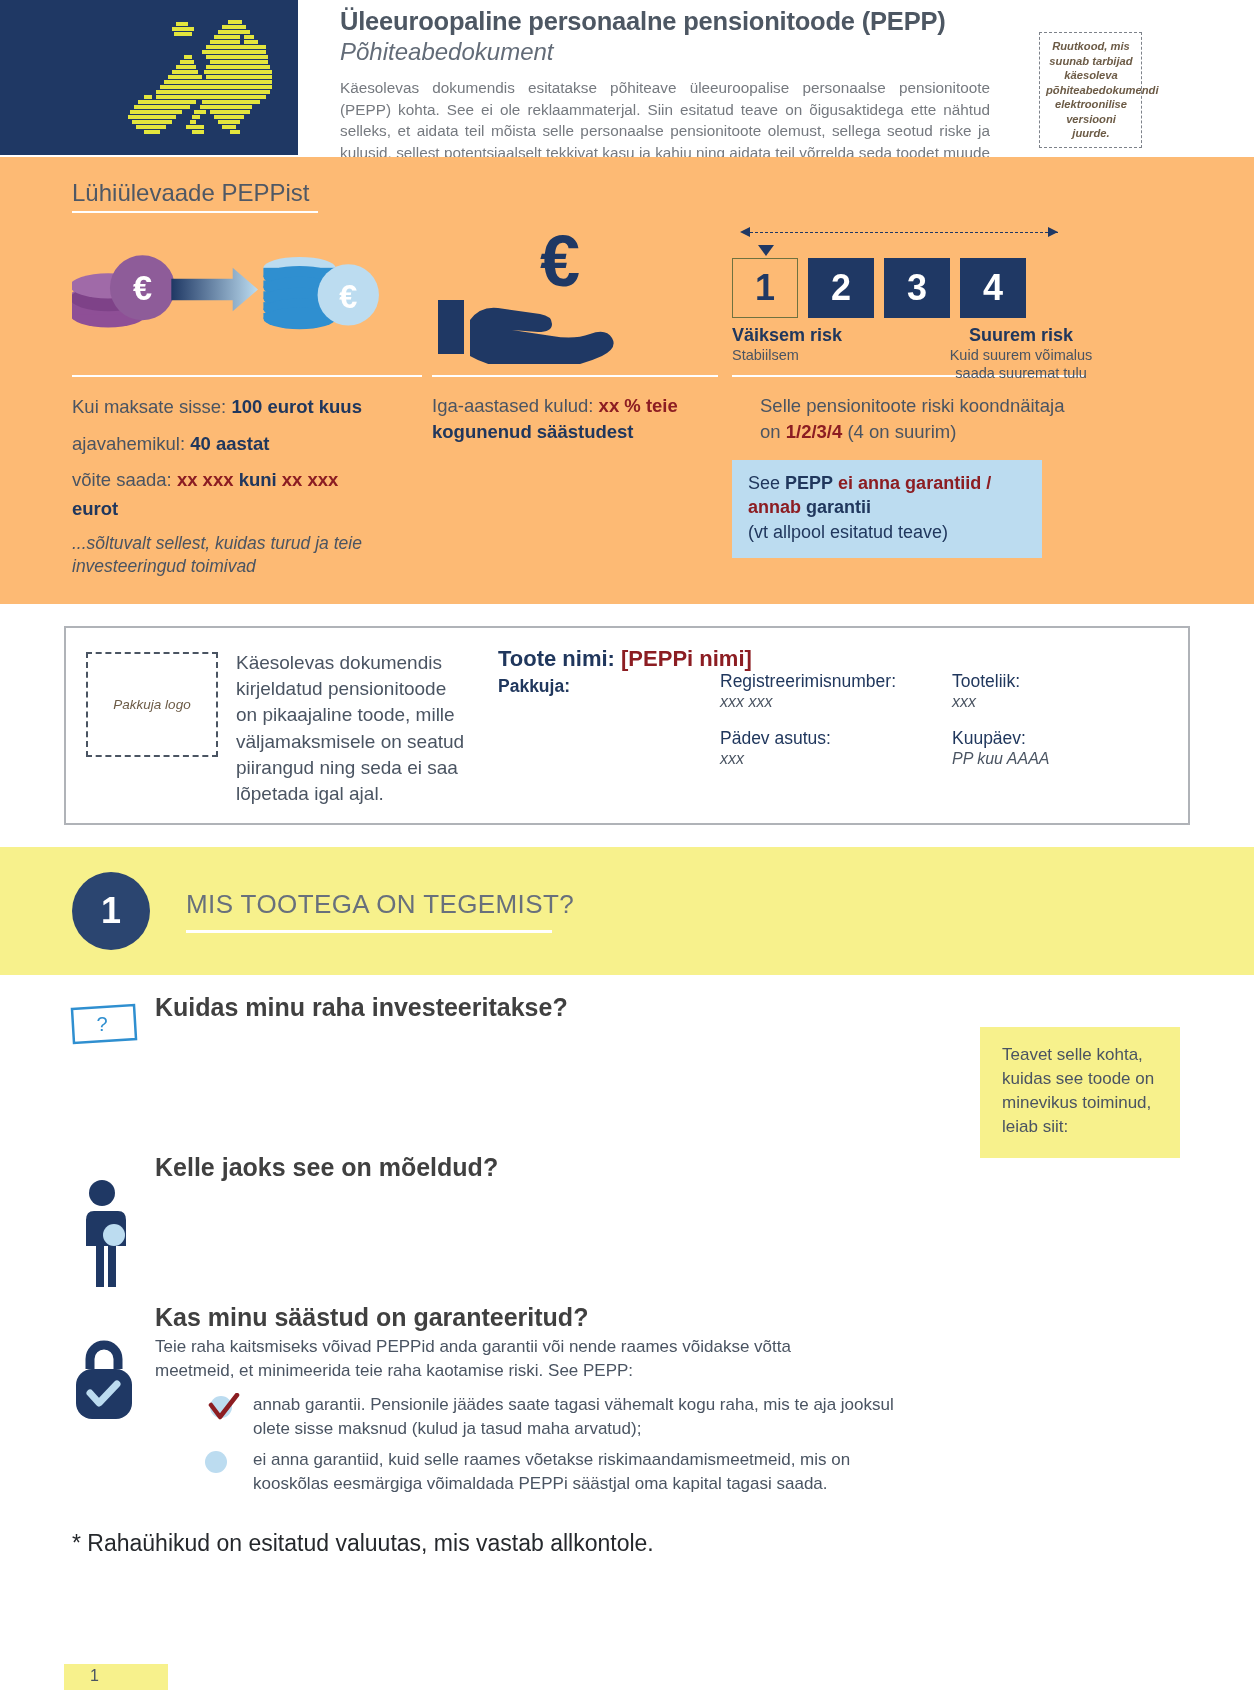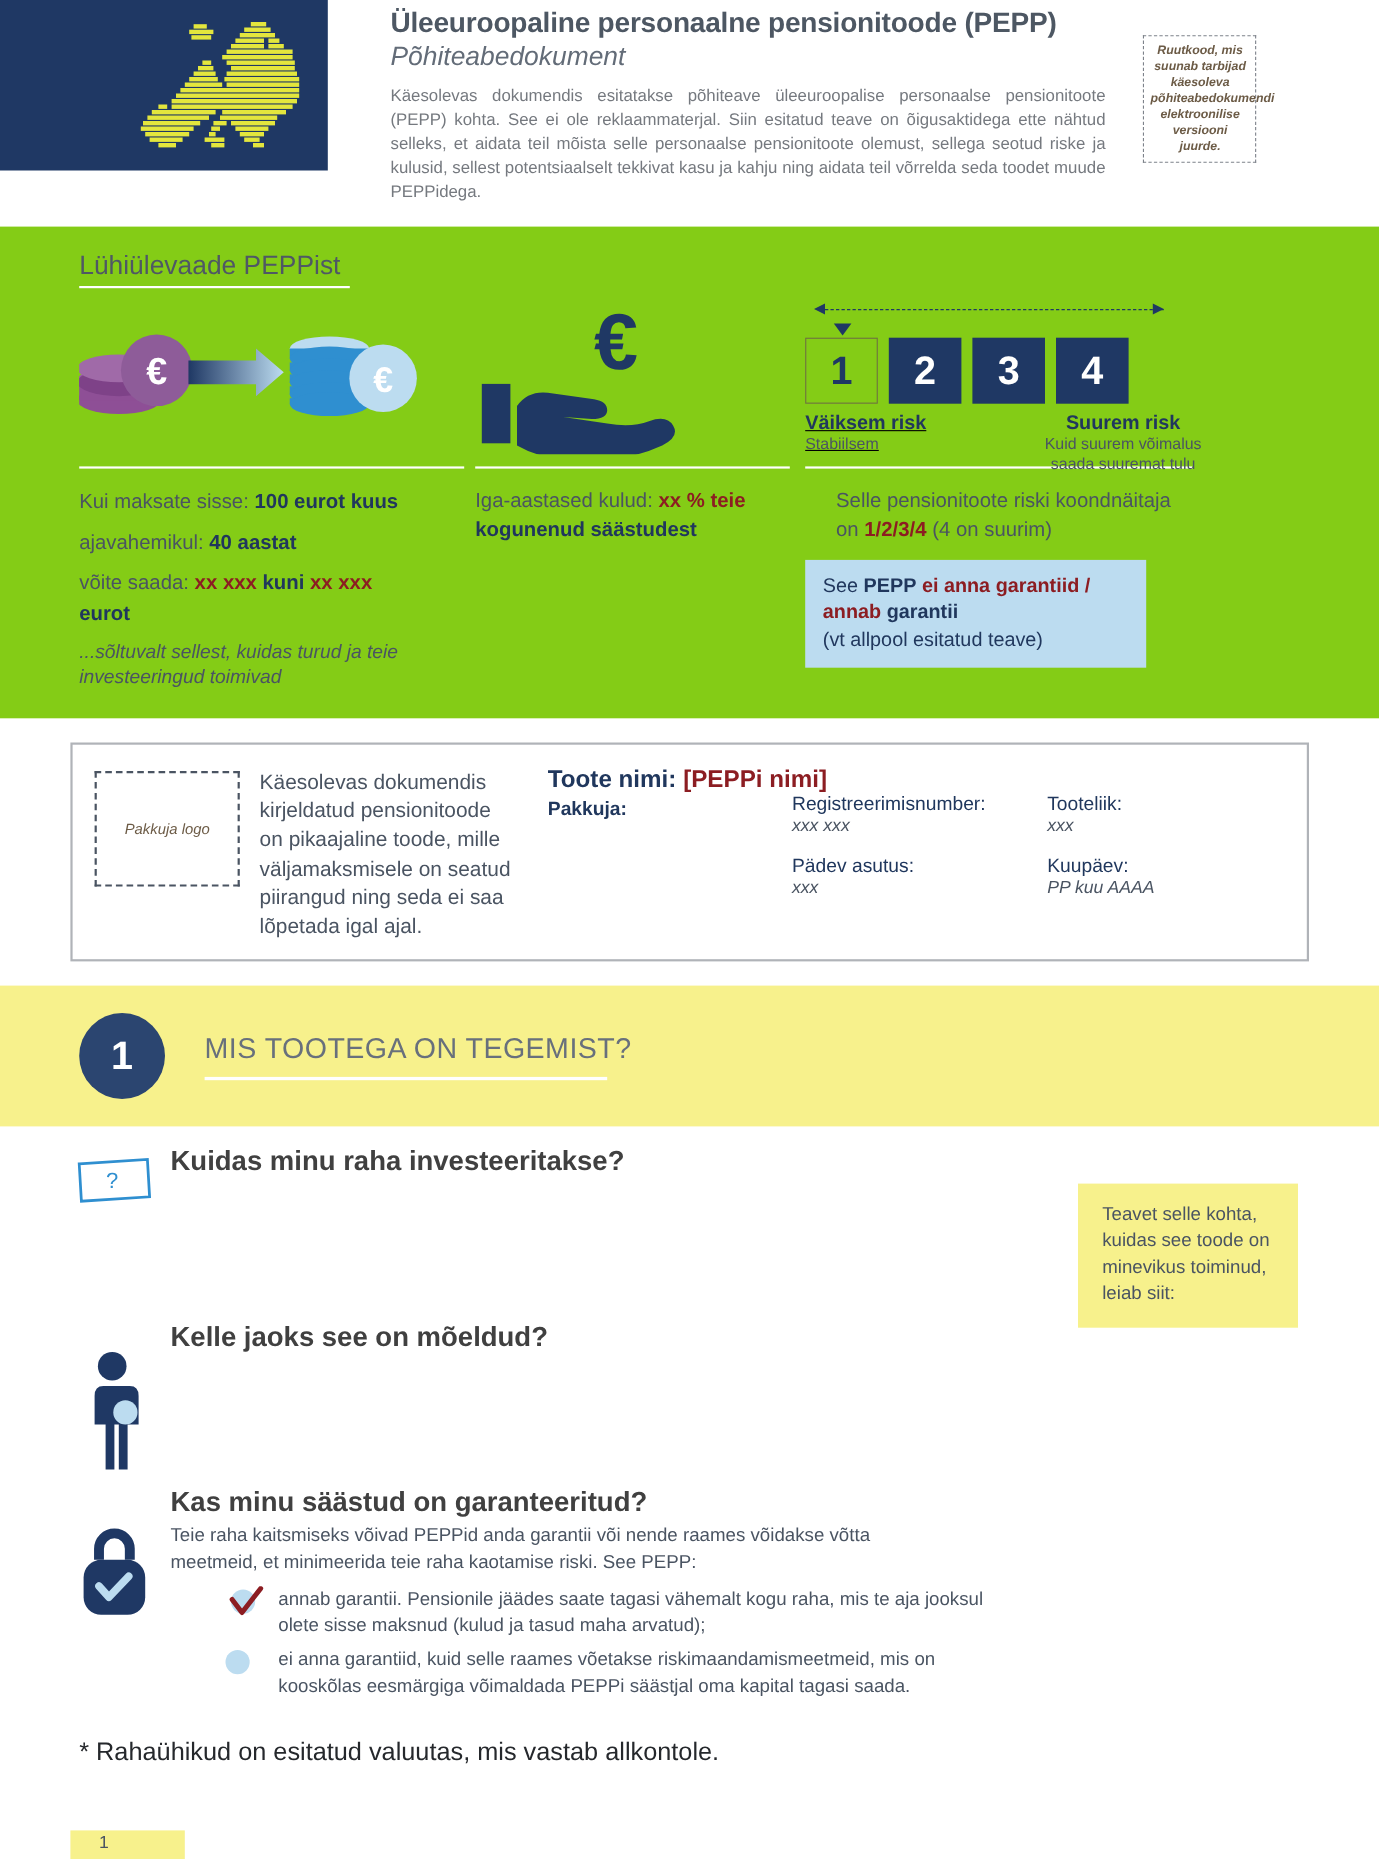--- a/index.html
+++ b/index.html
@@ -7,23 +7,22 @@
     width: 1254px;
     background: #ffffff;
     font-family: "Liberation Sans", sans-serif;
   }
   body { position: relative; width: 1254px; height: 1704px; overflow: hidden; }
 
   
   .header {
     display: flex;
     align-items: flex-start;
-    height: 206px;
+    height: 157px;
     position: relative;
-    gap: 15px;
   }
   .logo-box {
     width: 298px;
     height: 155px;
     background: #1f3864;
     flex: 0 0 298px;
     position: relative;
     overflow: hidden;
   }
   .eu-map { position: absolute; left: 110px; top: 16px; width: 180px; height: 130px; }
@@ -64,21 +63,21 @@
     font-size: 11.2px;
     font-style: italic;
     font-weight: bold;
     color: #6c5b46;
     line-height: 1.3;
     text-align: center;
   }
 
   
   .overview {
-    background: #84cc16;
+    background: #fdba74;
     padding: 22px 0 26px 0;
     position: relative;
   }
   .ov-title {
     font-size: 24px;
     color: #4f5865;
     margin: 0 0 4px 72px;
     font-weight: normal;
   }
   .ov-title-rule {
@@ -125,21 +124,21 @@
     border-left: 8px solid transparent; border-right: 8px solid transparent;
     border-top: 11px solid #1f3864;
   }
   .risk-boxes { display: flex; gap: 10px; }
   .risk-box {
     width: 66px; height: 60px; display: flex; align-items: center; justify-content: center;
     font-size: 36px; font-weight: bold; color: #ffffff; background: #1f3864;
   }
   .risk-box.sel { background: transparent; color: #1f3864; border: 1.8px solid #6f7240; }
   .risk-labels { display: flex; margin-top: 7px; }
-  .risk-lab-l { width: 198px; text-decoration: underline; }
+  .risk-lab-l { width: 198px; }
   .risk-lab-r { width: 200px; text-align: center; }
   .risk-strong { font-size: 18px; font-weight: bold; color: #20375d; }
   .risk-sub { font-size: 14.5px; color: #4a5462; line-height: 1.22; margin-top: 1px; }
 
   .risk-summary { font-size: 18.5px; color: #4a5462; line-height: 1.42; margin-left: 28px; }
   .risk-summary b { color: #8c1d22; }
 
   .guarantee-box {
     background: #bcdcf0;
     padding: 11px 14px 13px 16px;

